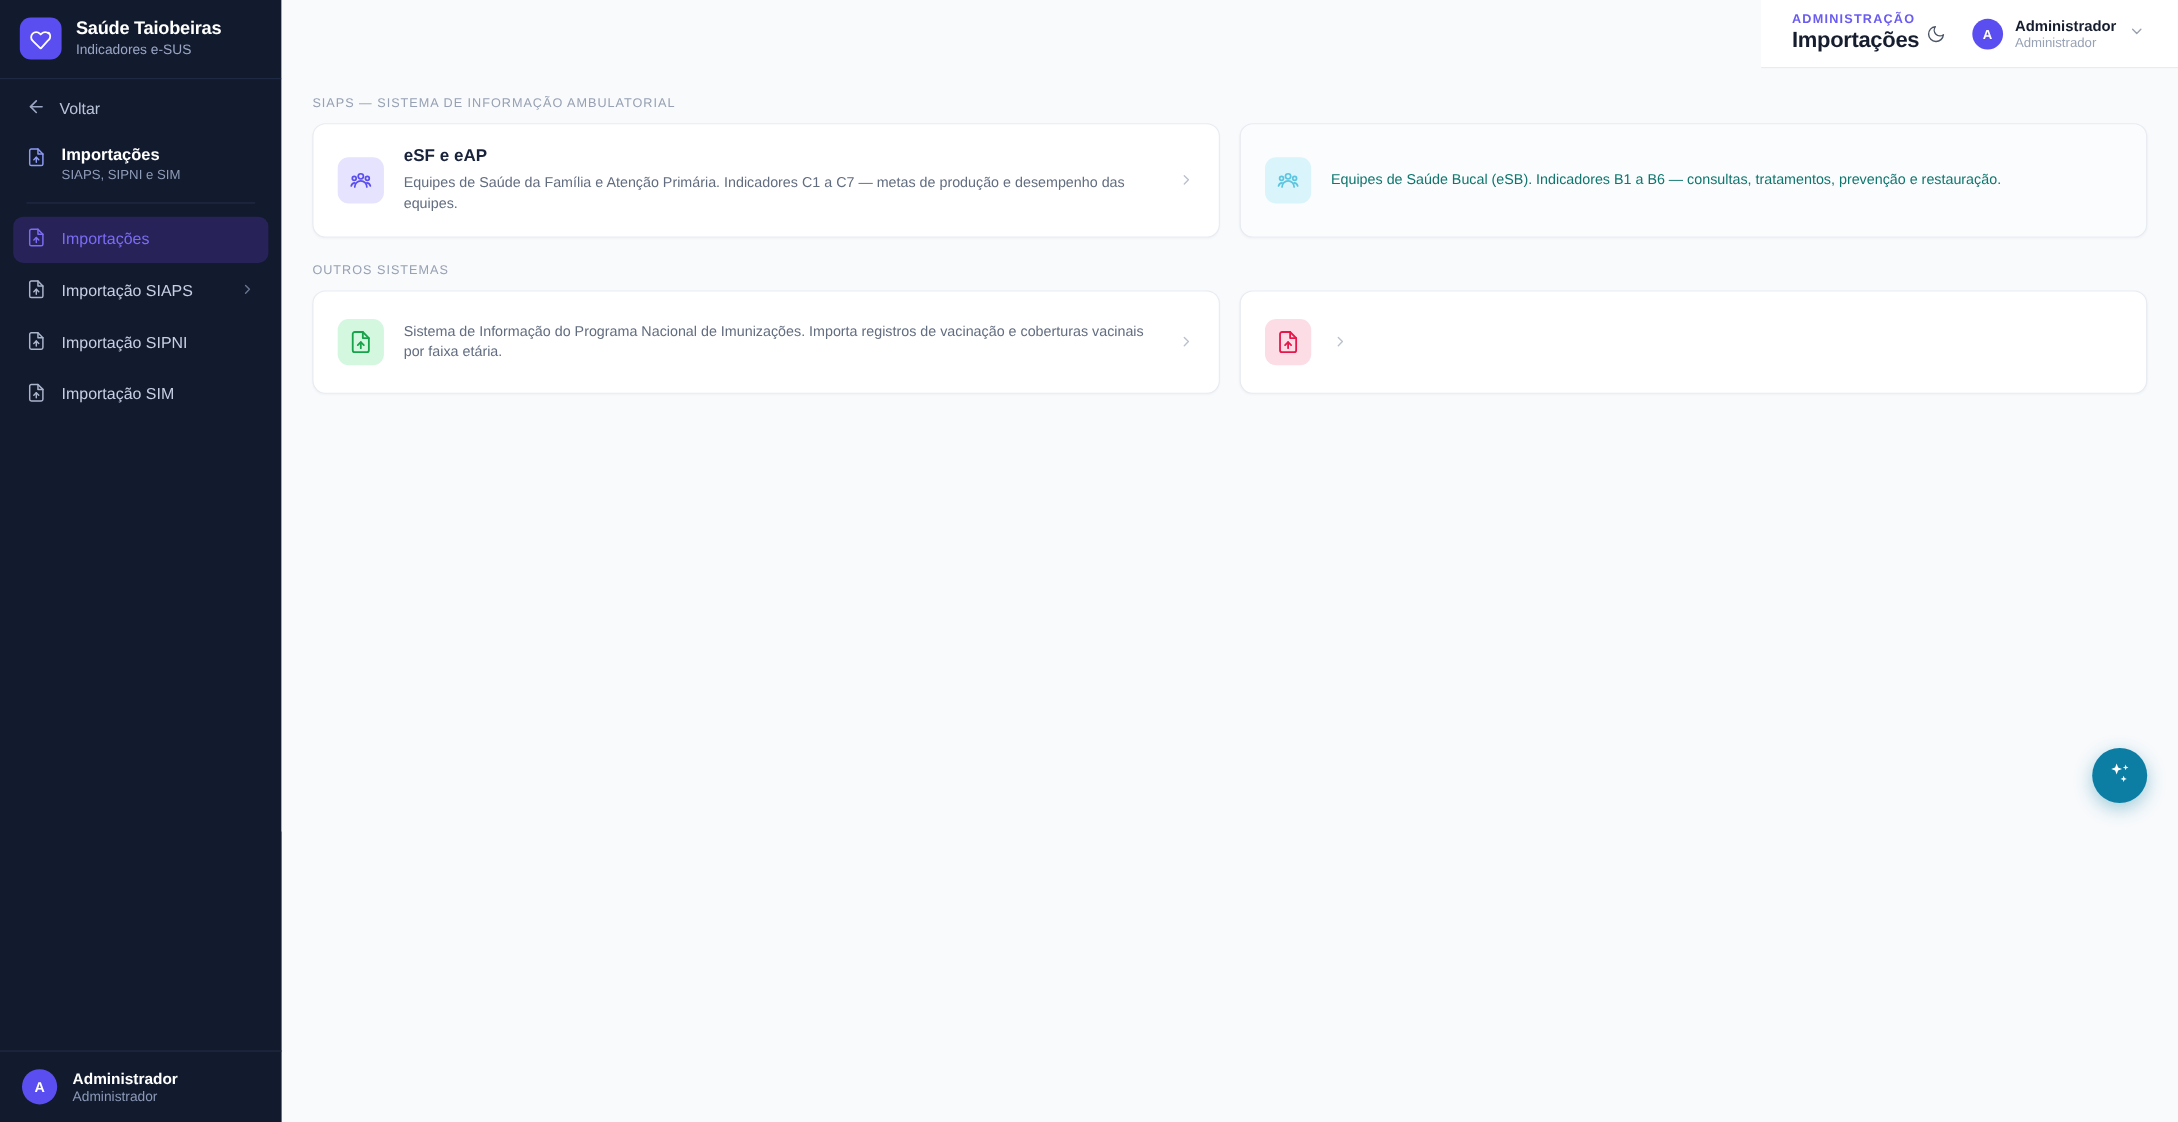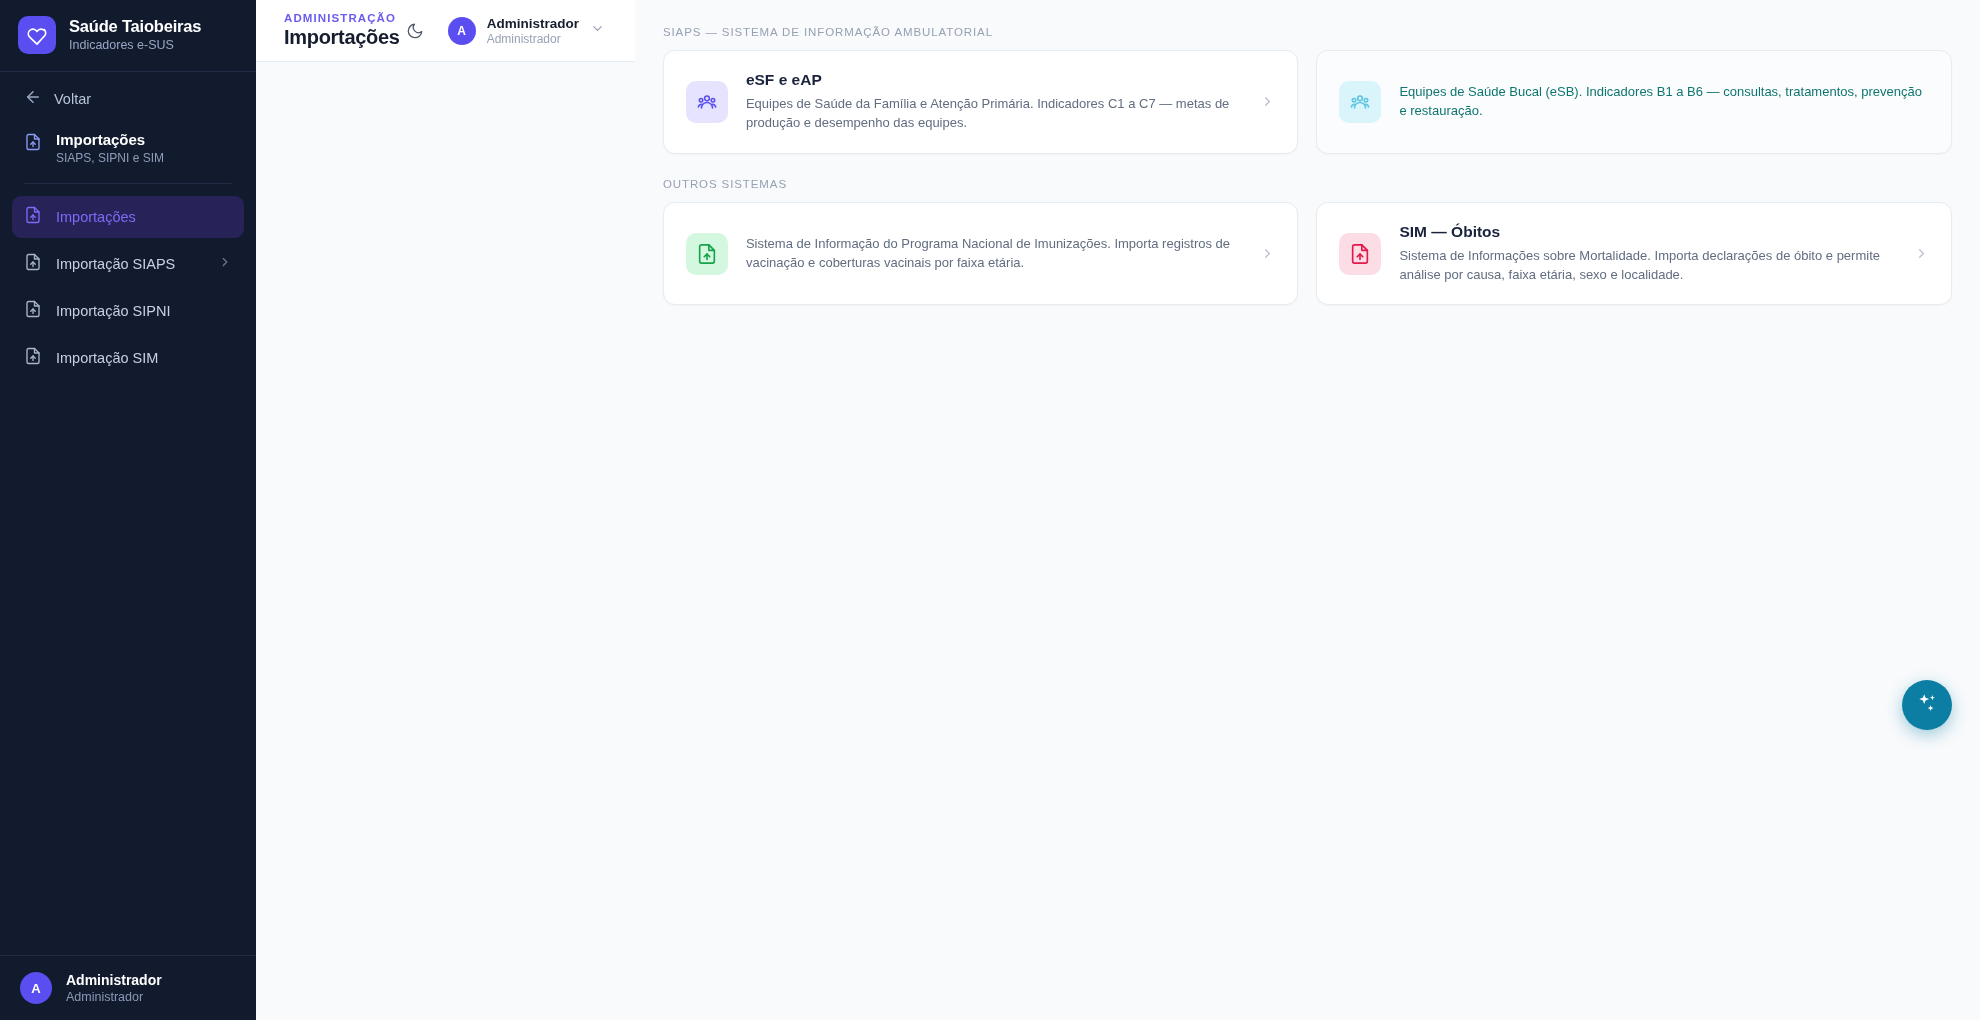--- a/index.html
+++ b/index.html
@@ -71,21 +71,21 @@
     width: 32px; height: 32px; border-radius: 50%;
     background: #5b4ef0; color: #fff;
     display: flex; align-items: center; justify-content: center;
     font-size: 13px; font-weight: bold; flex: 0 0 32px;
   }
   .sb-footer .txts { display: flex; flex-direction: column; gap: 2px; }
   .sb-footer .n1 { color: #ffffff; font-size: 14px; font-weight: bold; }
   .sb-footer .n2 { color: #8b98b6; font-size: 12.5px; }
 
   
-  .main { flex: 1; height: 756px; background: #f8fafc; display: flex; flex-direction: row; position: relative; }
+  .main { flex: 1; height: 756px; background: #f8fafc; display: flex; flex-direction: column; position: relative; align-items: flex-end; }
   .topbar {
     height: 62px; background: #ffffff;
     border-bottom: 1px solid #e6eaf1;
     display: flex; align-items: center; justify-content: space-between;
     padding: 0 30px 0 28px;
   }
   .topbar-left { display: flex; flex-direction: column; gap: 2px; }
   .eyebrow { color: #6a5cf0; font-size: 11.5px; font-weight: bold; letter-spacing: 1.1px; }
   .page-title { color: #161d2e; font-size: 20px; font-weight: bold; letter-spacing: -0.3px; }
   .topbar-right { display: flex; align-items: center; gap: 18px; }
@@ -355,26 +355,20 @@
 
         <div class="card tall">
           <div class="card-icon" style="background:#fcdde5;">
             <svg width="22" height="22" viewBox="0 0 24 24" fill="none" stroke="#e5174b" stroke-width="1.8" stroke-linecap="round" stroke-linejoin="round">
               <path d="M14 2H6a2 2 0 0 0-2 2v16a2 2 0 0 0 2 2h12a2 2 0 0 0 2-2V8z"></path>
               <polyline points="14 2 14 8 20 8"></polyline>
                 <line x1="12" y1="18" x2="12" y2="12"></line>
                 <polyline points="9 15 12 12 15 15"></polyline>
             </svg>
           </div>
-          <div class="card-body">
-            <div class="card-titlerow">
-              <span class="card-title">SIM — Óbitos</span>
-            </div>
-            <span class="card-desc">Sistema de Informações sobre Mortalidade. Importa declarações de óbito e permite análise por causa, faixa etária, sexo e localidade.</span>
-          </div>
           <span class="chev">
             <svg width="15" height="15" viewBox="0 0 24 24" fill="none" stroke="#b9c1cd" stroke-width="2" stroke-linecap="round" stroke-linejoin="round">
               <polyline points="9 18 15 12 9 6"></polyline>
             </svg>
           </span>
         </div>
 
       </div>
 
     </div>

